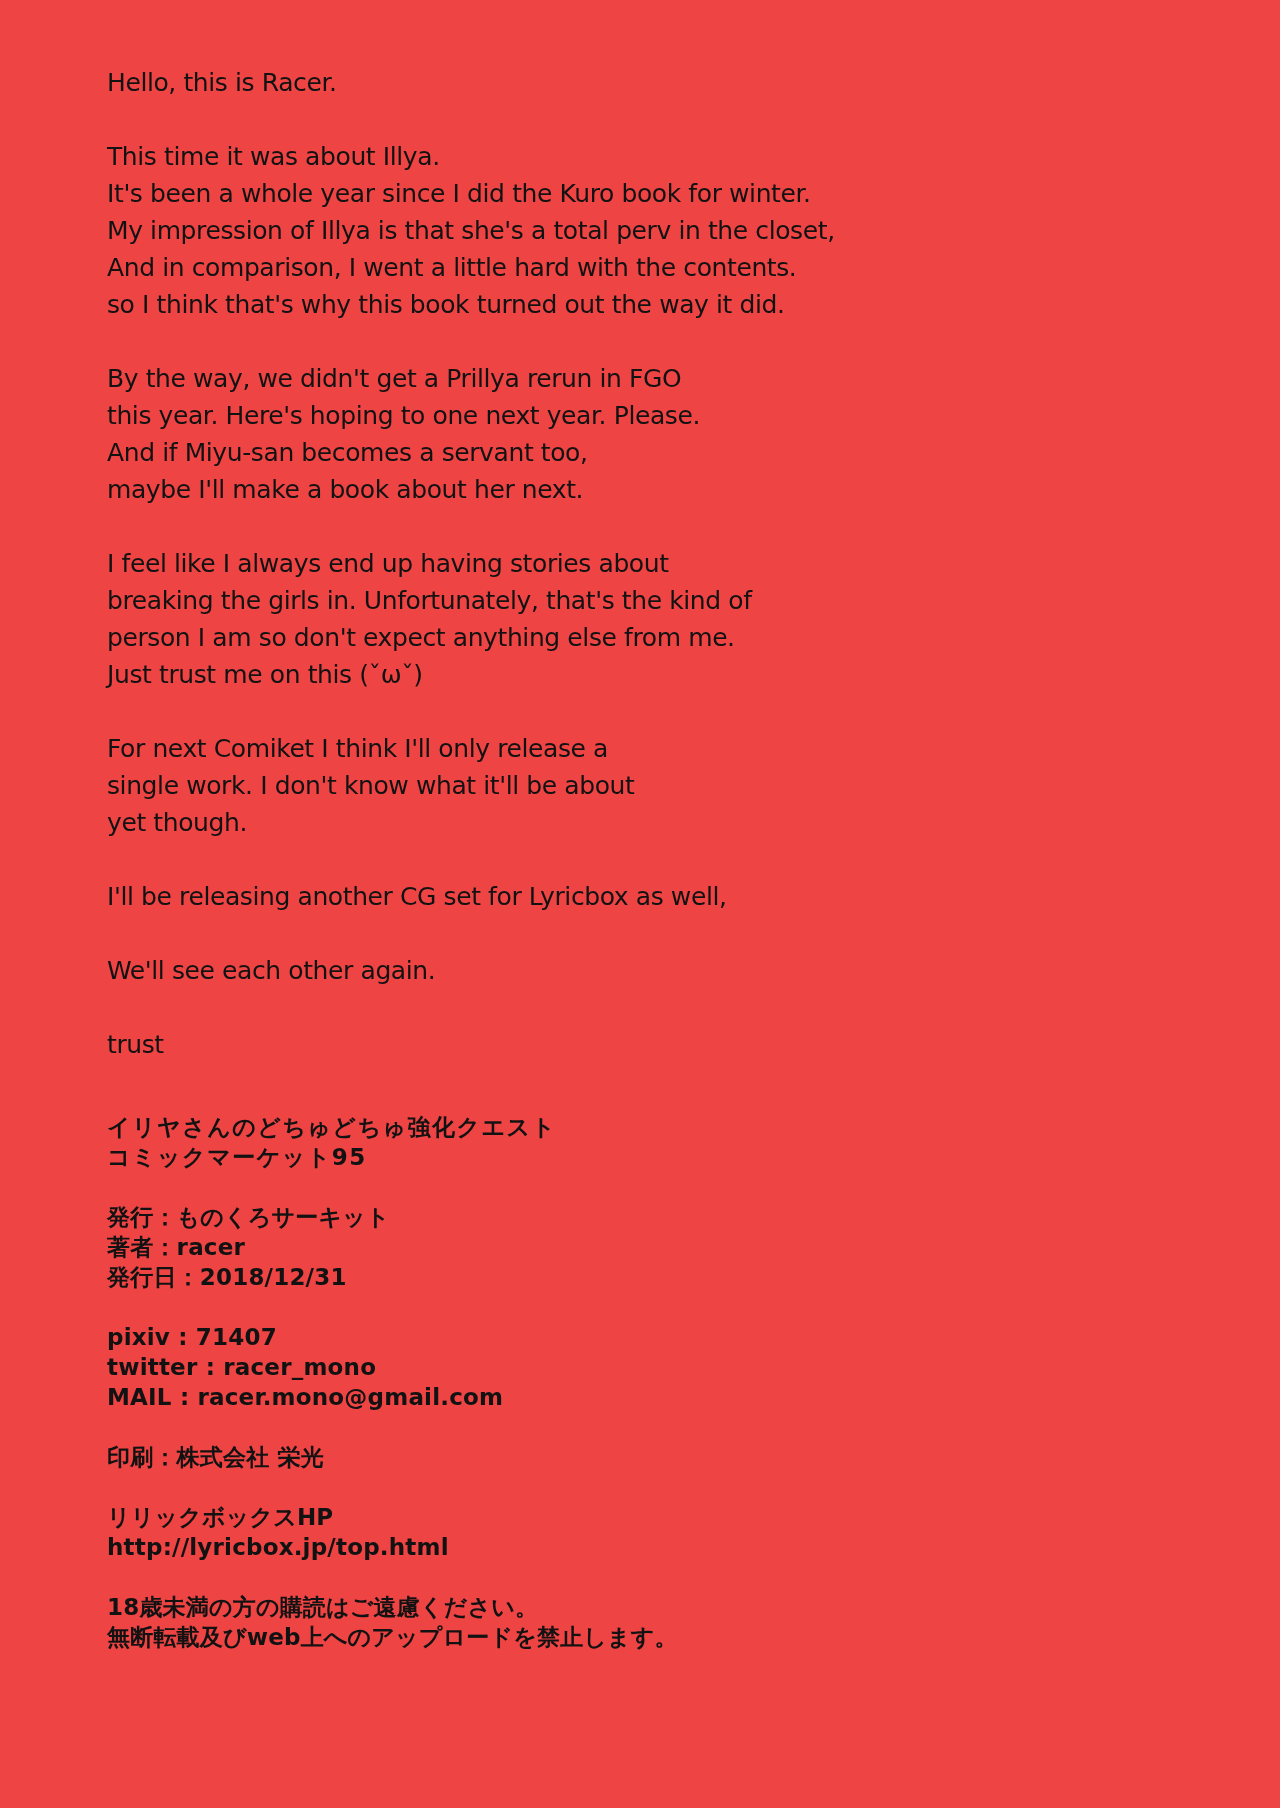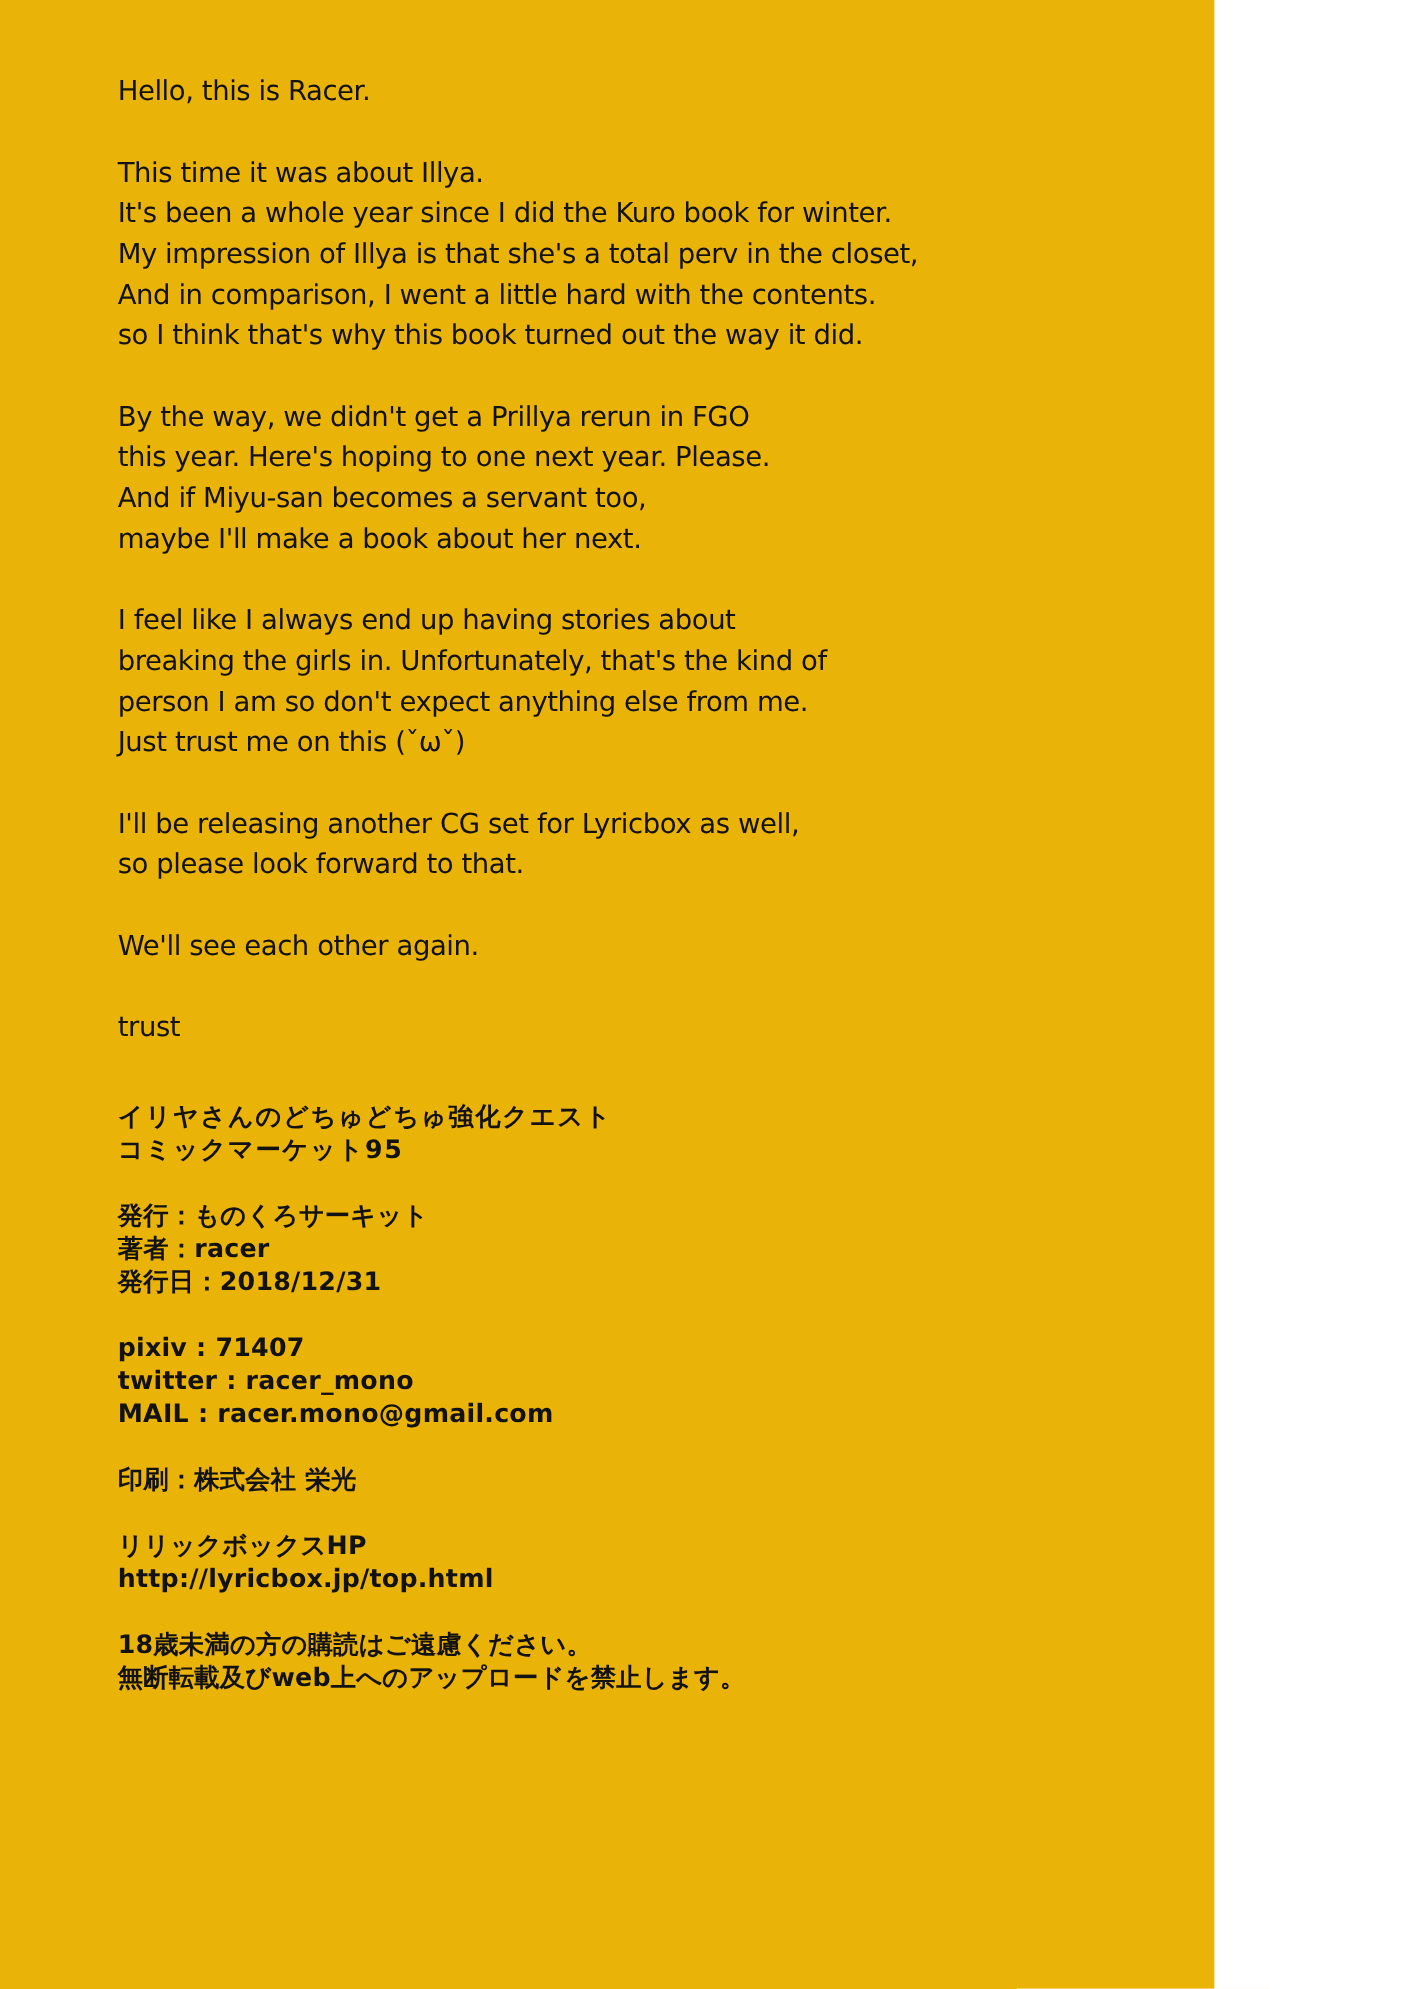--- a/index.html
+++ b/index.html
@@ -2,23 +2,23 @@
 <html><head>
 <meta charset="utf-8">
 <style>
   html, body {
     margin: 0;
     padding: 0;
     background: #ffffff;
   }
   .page {
     position: relative;
-    width: 1104px;
+    width: 1280px;
     height: 1808px;
-    background: #eab308;
+    background: #ef4444;
     color: #121212;
     overflow: hidden;
   }
   .content {
     position: absolute;
     left: 107px;
     top: 64px;
     right: 50px;
   }
   
@@ -81,24 +81,28 @@
         <div class="line">maybe I'll make a book about her next.</div>
       </div>
 
       <div class="para">
         <div class="line">I feel like I always end up having stories about</div>
         <div class="line">breaking the girls in. Unfortunately, that's the kind of</div>
         <div class="line">person I am so don't expect anything else from me.</div>
         <div class="line">Just trust me on this (ˇωˇ)</div>
       </div>
 
+      <div class="para">
+        <div class="line">For next Comiket I think I'll only release a</div>
+        <div class="line">single work. I don't know what it'll be about</div>
+        <div class="line">yet though.</div>
+      </div>
 
       <div class="para">
         <div class="line">I'll be releasing another CG set for Lyricbox as well,</div>
-        <div class="line">so please look forward to that.</div>
       </div>
 
       <div class="para">
         <div class="line">We'll see each other again.</div>
       </div>
 
       <div class="para">
         <div class="line">trust</div>
       </div>
 

